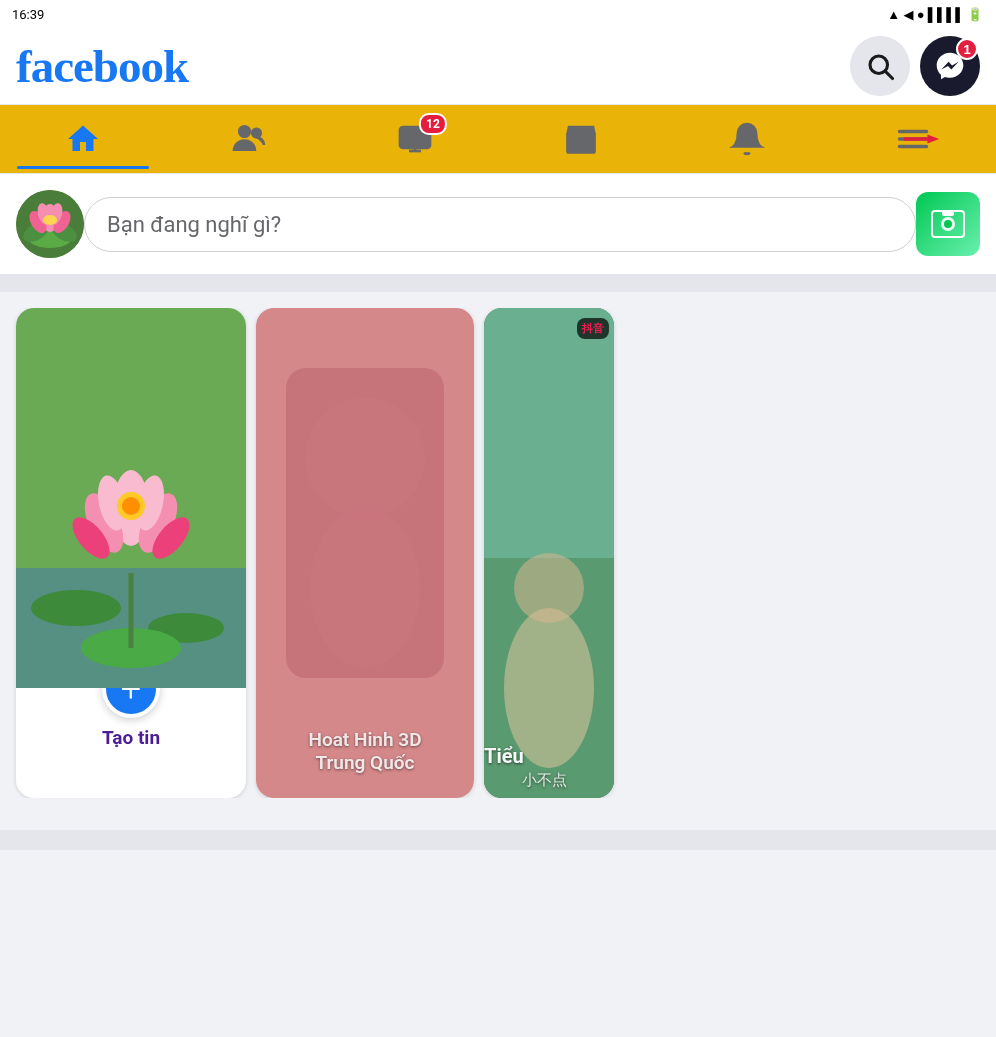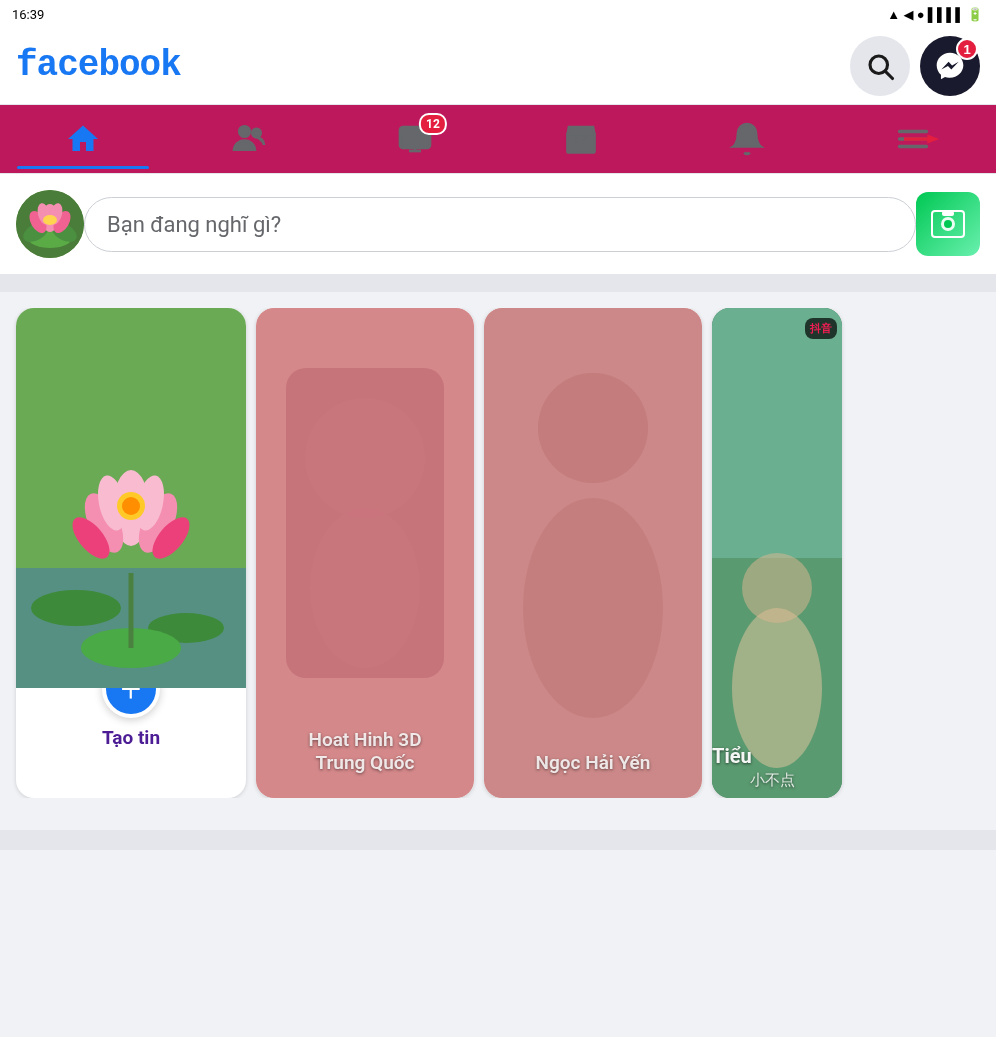--- a/index.html
+++ b/index.html
@@ -28,25 +28,25 @@
     .header {
       background: #fff;
       padding: 8px 16px 8px 16px;
       display: flex;
       align-items: center;
       justify-content: space-between;
       border-bottom: 1px solid #e4e6eb;
     }
 
     .facebook-logo {
-      font-size: 36px;
+      font-size: 47px;
       font-weight: 800;
       color: #1877f2;
       line-height: 1;
-      font-family: Liberation Mono, monospace;
+      font-family: Liberation Serif, serif;
       letter-spacing: -1px;
     }
 
     .header-icons {
       display: flex;
       align-items: center;
       gap: 10px;
     }
 
     .icon-btn {
@@ -84,21 +84,21 @@
       width: 22px;
       height: 22px;
       display: flex;
       align-items: center;
       justify-content: center;
       border: 2px solid #fff;
     }
 
     
     .nav-tabs {
-      background: #be185d;
+      background: #eab308;
       display: flex;
       align-items: center;
       justify-content: space-around;
       padding: 4px 0;
       border-bottom: 1px solid #e4e6eb;
       position: relative;
     }
 
     .nav-tab {
       flex: 1;
@@ -464,31 +464,20 @@
 
           <rect x="30" y="60" width="158" height="310" rx="20" fill="#bc6870" opacity="0.6"></rect>
 
           <circle cx="109" cy="150" r="60" fill="#cc7880" opacity="0.4"></circle>
           <ellipse cx="109" cy="280" rx="55" ry="80" fill="#cc7880" opacity="0.3"></ellipse>
         </svg>
         <div class="story-user-name">Hoat Hinh 3D<br>Trung Quốc</div>
       </div>
     </div>
 
-    <div class="story-card-user">
-      <div class="story-inner-frame">
-        <svg width="218" height="490" viewBox="0 0 218 490">
-          <rect width="218" height="490" fill="#cc8888"></rect>
-
-          <circle cx="109" cy="120" r="55" fill="#bb7070" opacity="0.5"></circle>
-          <ellipse cx="109" cy="300" rx="70" ry="110" fill="#bb7070" opacity="0.4"></ellipse>
-        </svg>
-        <div class="story-user-name">Ngọc Hải Yến</div>
-      </div>
-    </div>
 
     <div style="width:130px; height:490px; border-radius:18px; overflow:hidden; position:relative; flex-shrink:0; box-shadow: 0 1px 4px rgba(0,0,0,0.15);">
       <svg width="130" height="490" viewBox="0 0 130 490">
         <rect width="130" height="490" fill="#3a7a5a"></rect>
 
         <rect x="0" y="250" width="130" height="240" fill="#5a9a70"></rect>
         <rect x="0" y="0" width="130" height="250" fill="#6ab090"></rect>
 
         <ellipse cx="65" cy="380" rx="45" ry="80" fill="#e8c8a0" opacity="0.5"></ellipse>
         <circle cx="65" cy="280" r="35" fill="#e0b890" opacity="0.5"></circle>

